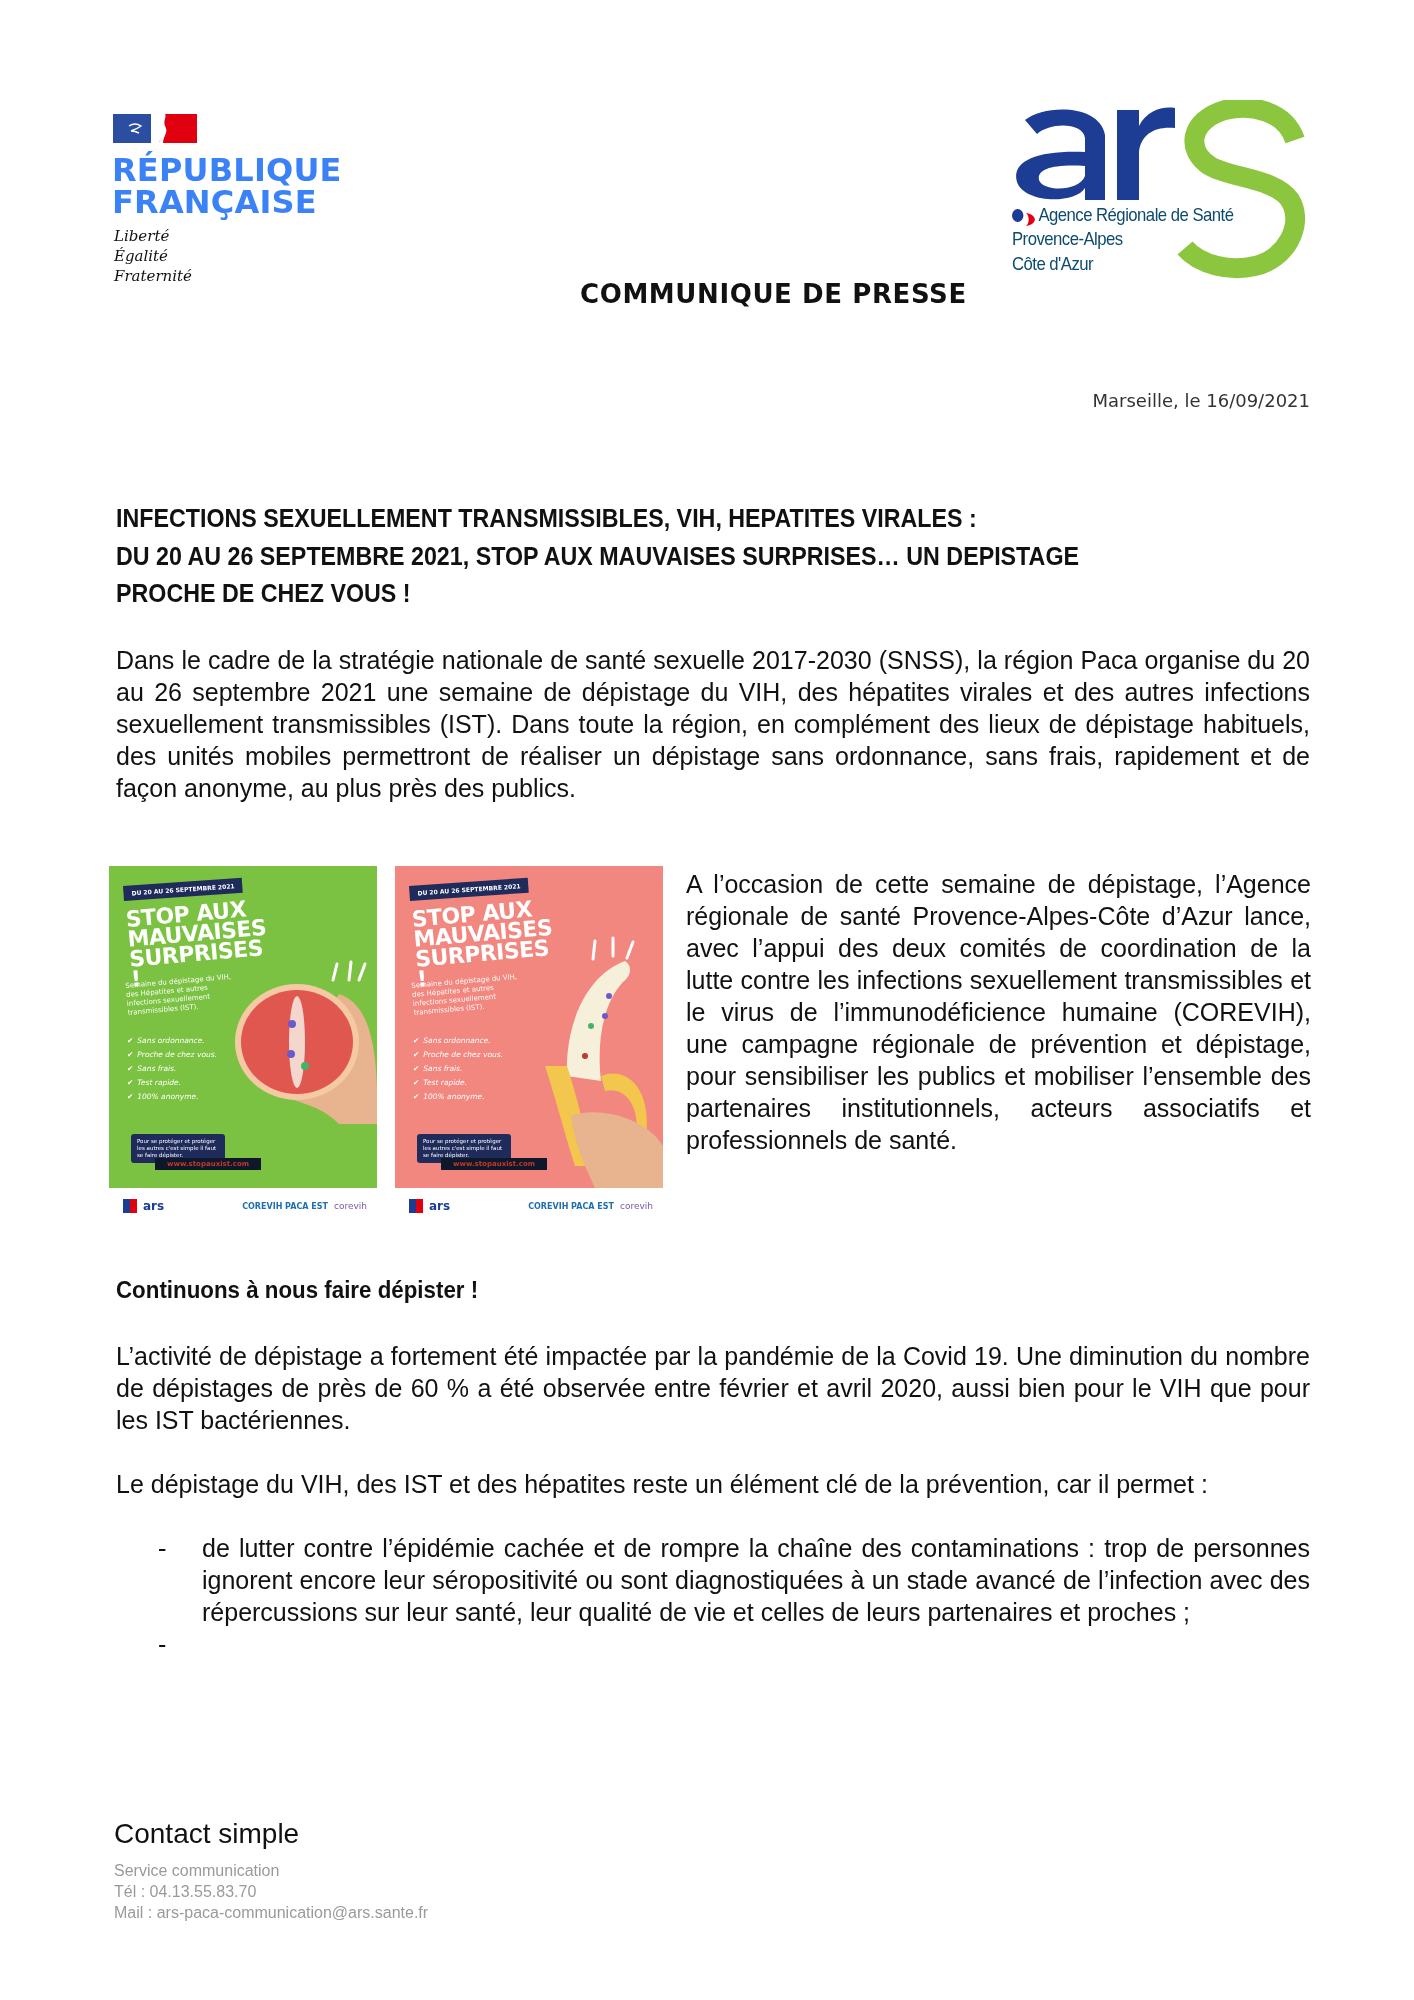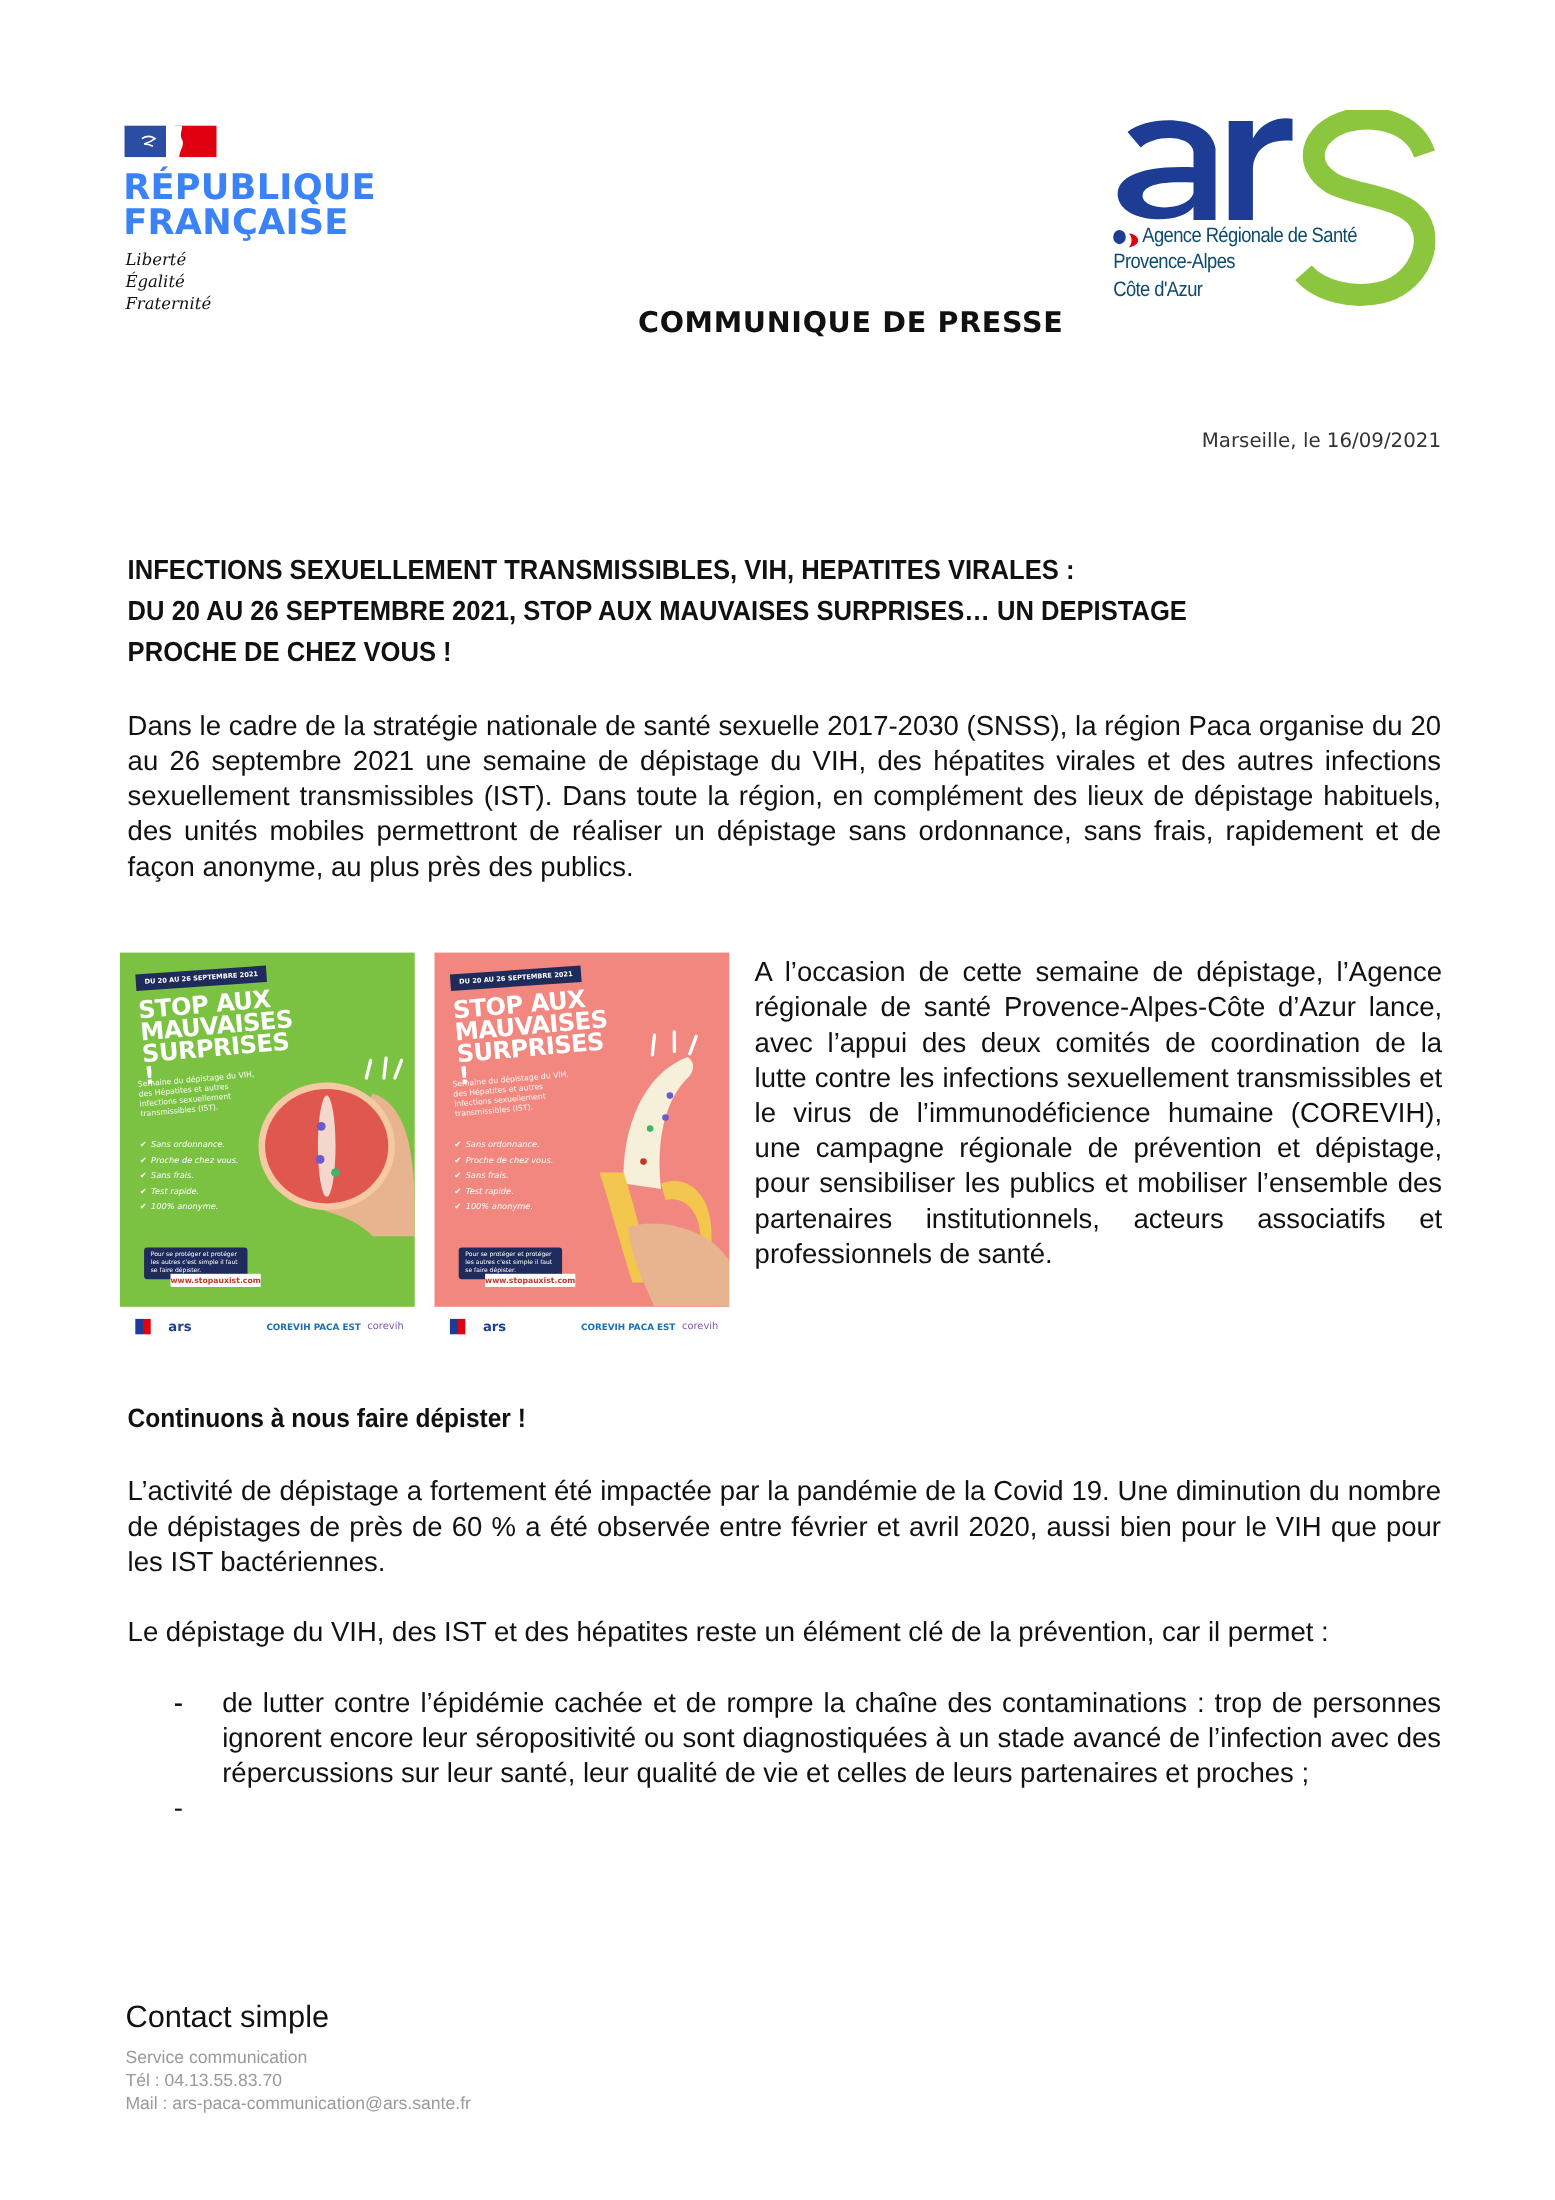--- a/index.html
+++ b/index.html
@@ -31,23 +31,23 @@
   
   .poster { top: 866px; width: 268px; height: 322px; overflow: hidden; }
   .poster.green { left: 109px; background: #7cc242; }
   .poster.pink { left: 395px; background: #f2877f; }
   .p-banner { position: absolute; left: 14px; top: 20px; background: #1f2b5b; color: #fff; font-size: 6px; font-weight: bold; padding: 4px 8px; transform: rotate(-4deg); transform-origin: left top; white-space: nowrap; }
   .p-title { position: absolute; left: 16px; top: 44px; color: #fff; font-weight: bold; font-size: 22px; line-height: 20px; transform: rotate(-5deg); transform-origin: left top; letter-spacing: -0.5px; }
   .p-sub { position: absolute; left: 16px; top: 116px; color: #fff; font-size: 7px; line-height: 9px; width: 110px; transform: rotate(-5deg); transform-origin: left top; opacity: .95; }
   .p-list { position: absolute; left: 18px; top: 168px; color: #fff; font-size: 7.5px; line-height: 14px; font-style: italic; }
   .p-list span.chk { font-style: normal; font-weight: bold; margin-right: 4px; }
   .p-bubble { position: absolute; left: 22px; top: 268px; background: #1f2b5b; color: #fff; font-size: 5.5px; line-height: 7px; padding: 4px 6px; width: 82px; border-radius: 3px; }
-  .p-url { position: absolute; left: 46px; top: 292px; background: #ffffff; color: #c0392b; font-size: 7px; font-weight: bold; padding: 2px 0; text-align: center; }
+  .p-url { position: absolute; left: 46px; top: 292px; background: #0f172a; color: #c0392b; font-size: 7px; font-weight: bold; padding: 2px 12px; text-align: center; }
   .poster-logos { top: 1193px; height: 26px; width: 268px; display: flex; align-items: center; justify-content: space-between; font-size: 9px; color: #1d3c94; }
-  .poster-logos .left { display: flex; align-items: center; gap: 16px; padding-left: 14px; }
+  .poster-logos .left { display: flex; align-items: center; gap: 6px; padding-left: 14px; }
   .poster-logos .right { display: flex; align-items: center; gap: 6px; padding-right: 10px; font-weight: bold; }
   .mini-rf { width: 14px; height: 14px; background: linear-gradient(90deg, #1d3c94 50%, #e1000f 50%); }
   .mini-ars { font-size: 12px; font-weight: bold; color: #1d3c94; }
   .mini-corevih { color: #1e6fb0; font-size: 8px; }
   .mini-corevih2 { color: #7a5aa6; font-size: 9px; font-weight: normal; }
 
   .subhead { left: 116px; top: 1276px; font-family: "Liberation Sans", sans-serif; font-weight: bold; font-size: 24px; color: #111; transform: scaleX(0.93); transform-origin: left top; }
   .covid { left: 116px; top: 1340px; width: 1194px; }
   .prev { left: 116px; top: 1468px; width: 1194px; }
   .bullets { left: 116px; top: 1532px; width: 1194px; margin: 0; padding: 0; list-style: none; }

